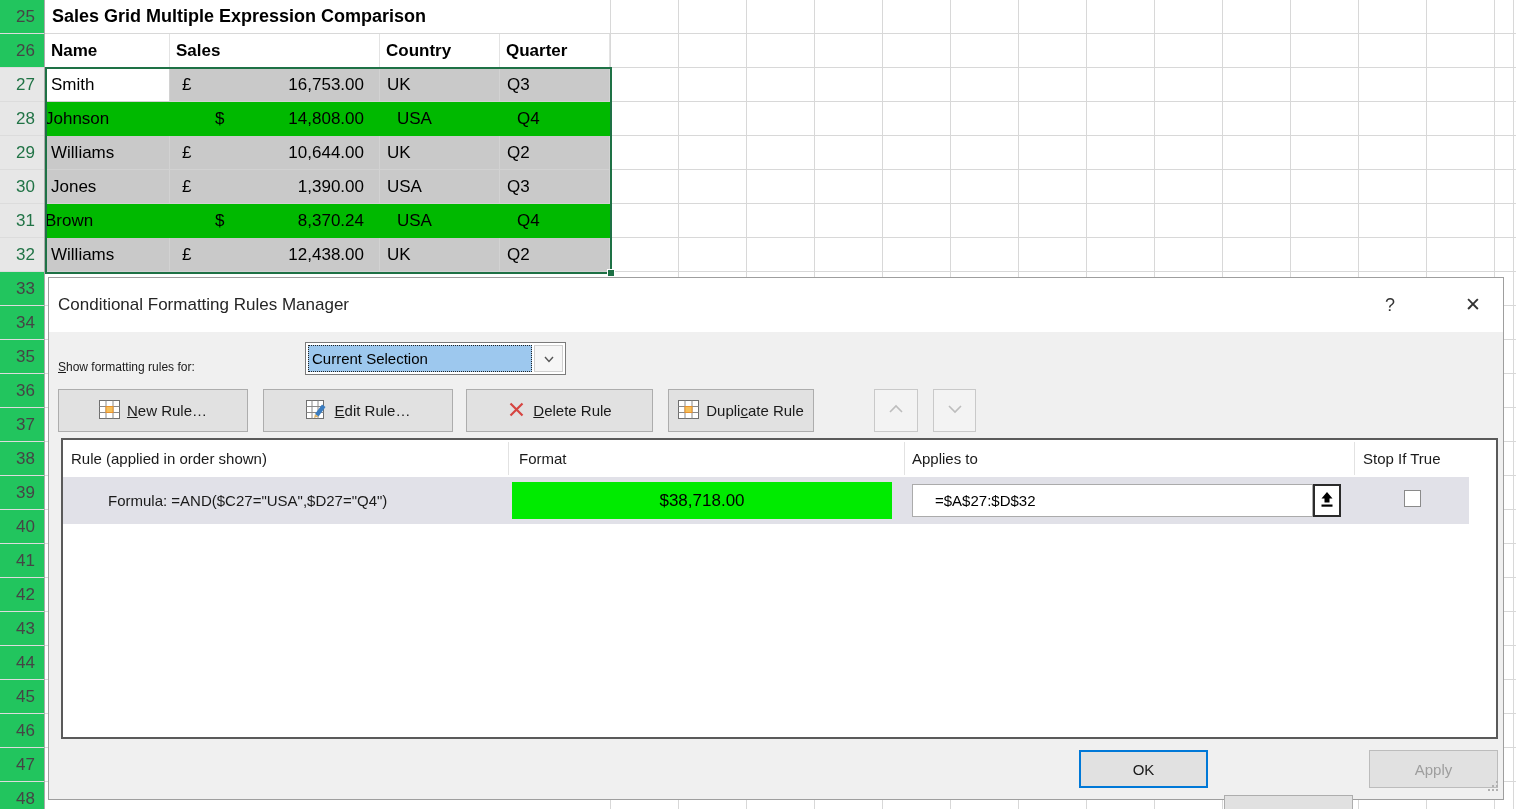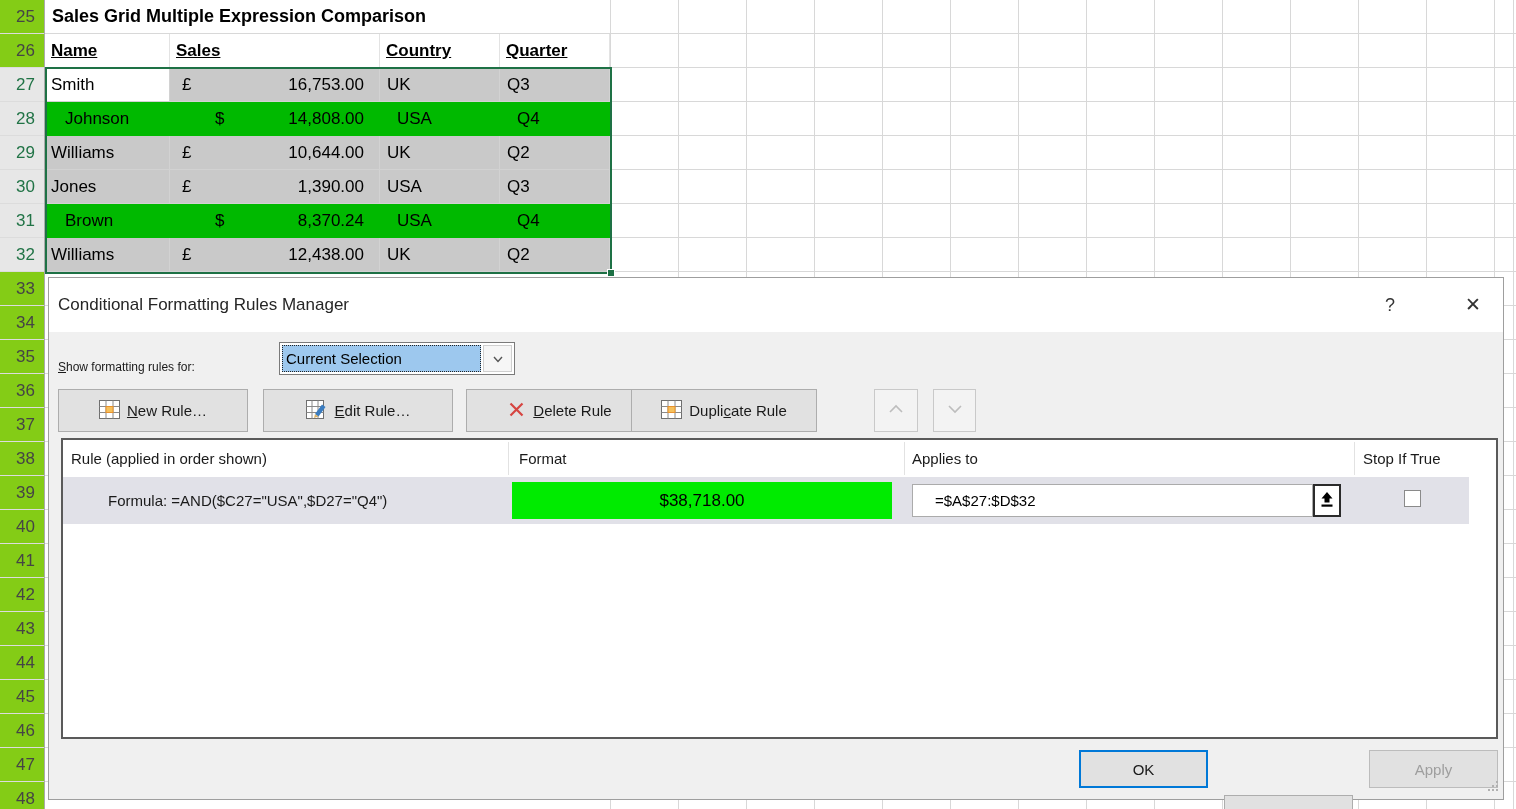--- a/index.html
+++ b/index.html
@@ -9,74 +9,74 @@
     font-family:"Liberation Sans", sans-serif; background:#fff;
   }
   
   .grid-hlines { position:absolute; left:0; top:0; right:0; bottom:0; z-index:0;
     background:repeating-linear-gradient(to bottom, transparent 0 33px, #d8d8d8 33px 34px); }
   .grid-vlines { position:absolute; left:610px; top:0; right:0; bottom:0; z-index:0;
     background:repeating-linear-gradient(to right, #d8d8d8 0 1px, transparent 1px 68px); }
   .grid-vline-right { position:absolute; left:1513px; top:0; bottom:0; width:1px; background:#d8d8d8; z-index:0; }
 
   .row-header-strip { position:absolute; left:0; top:0; width:45px; height:809px; z-index:2;
-    background:#84cc16; border-right:1px solid #ababab; }
+    background:#22c55e; border-right:1px solid #ababab; }
   .row-num { height:34px; line-height:34px; text-align:right; padding-right:9px;
     font-size:17px; color:#454545; border-bottom:1px solid #dcdcdc; }
   .row-num.sel { background:#e7e7e7; color:var(--row-number-selected-green); }
 
   .sheet { position:absolute; left:45px; top:0; width:565px; z-index:1; background:#fff; color:#000; }
   .sheet-title-row { height:34px; border-bottom:1px solid #d8d8d8; display:flex; align-items:center; }
   .sheet-title { font-weight:bold; font-size:18px; padding-left:7px; white-space:nowrap; }
-  .sheet-header-row { height:34px; display:flex;text-decoration:underline; }
+  .sheet-header-row { height:34px; display:flex; }
   .sheet-header-row .cell { font-weight:bold; font-size:17px; display:flex; align-items:center;
     padding-left:6px; box-shadow:inset -1px 0 0 #e3e3e3; }
   .sheet-row { height:34px; display:flex; }
   .cell { display:flex; align-items:center; font-size:17px; overflow:hidden; white-space:nowrap; }
   .c-name   { width:125px; padding-left:6px; }
   .c-sales  { width:210px; justify-content:space-between; padding:0 16px 0 12px; }
   .c-country{ width:120px; padding-left:7px; }
   .c-quarter{ width:110px; padding-left:7px; }
   .hl-gray  .cell { background:var(--cell-gray); box-shadow:inset -1px -1px 0 #d2d2d2; }
   .hl-green .cell { background:var(--cell-green); box-shadow:none; }
   .hl-gray  .c-name.active { background:#fff; }
-  .hl-green .c-name   { padding-left:20px; }
+  .hl-green .c-name   { padding-left:0; }
   .hl-green .c-sales  { padding-left:45px; }
   .hl-green .c-country{ padding-left:17px; }
   .hl-green .c-quarter{ padding-left:17px; }
 
   .selection-overlay { position:absolute; left:45px; top:67px; width:567px; height:207px;
     border:2px solid var(--selection-border-green); z-index:3; pointer-events:none; }
   .fill-handle { position:absolute; right:-5px; bottom:-5px; width:8px; height:8px;
     background:var(--selection-border-green); border:1px solid #fff; pointer-events:auto; }
 
   
   .dialog { position:absolute; left:48px; top:277px; width:1456px; height:523px; z-index:5;
     background:var(--dialog-bg); border:1px solid #9e9e9e; font-size:15px; color:#1a1a1a; }
   .titlebar { position:absolute; left:0; top:0; right:0; height:54px; background:#fff; }
   .dialog-title { position:absolute; left:9px; top:0; line-height:54px; font-size:17px; color:#262626; }
   .help-btn { position:absolute; left:1326px; top:0; width:30px; height:54px; text-align:center;
     line-height:54px; font-size:18px; color:#333; cursor:default; }
   .close-btn { position:absolute; left:1404px; top:0; width:40px; height:54px; text-align:center;
     line-height:54px; font-size:19px; font-weight:300; color:#333; cursor:default; }
 
   .show-rules-label { position:absolute; left:9px; top:70px; font-size:12px;margin-top:12px; }
-  .combo { position:absolute; left:230px; top:64px; width:236px; height:33px; background:#fff;
+  .combo { position:absolute; left:256px; top:64px; width:261px; height:33px; background:#fff;
     border:1px solid #7a7a7a; display:flex; }
   .combo-text { flex:1; margin:2px; background:var(--combo-highlight-blue); outline:1px dotted #222;
     outline-offset:-1px; display:flex; align-items:center; padding-left:4px; font-size:15px; color:#000; }
   .combo-arrow { width:29px; margin:2px 2px 2px 0; background:#f6f6f6; border:1px solid #cfcfcf;
     display:flex; align-items:center; justify-content:center; }
 
   .tb-btn { position:absolute; top:111px; height:43px; background:#e1e1e1; border:1px solid #adadad;
     display:flex; align-items:center; justify-content:center; gap:7px; font-size:15px; color:#1a1a1a; }
   .tb-new { left:9px;  width:190px; }
   .tb-edit{ left:214px; width:190px; }
   .tb-del { left:417px; width:187px; }
-  .tb-dup { left:582px; width:186px; }
+  .tb-dup { left:619px; width:146px; }
   .tb-up  { left:825px; width:44px; background:#f3f3f3; border-color:#c9c9c9; }
   .tb-down{ left:884px; width:43px; background:#f3f3f3; border-color:#c9c9c9; }
 
   .rules-list { position:absolute; left:12px; top:160px; width:1437px; height:301px;
     background:#fff; border:2px solid #5a5a5a; }
   .list-header { position:relative; height:37px; }
   .lh { position:absolute; top:0; height:37px; line-height:37px; font-size:15px; color:#1a1a1a; }
   .lh-rule   { left:8px; }
   .lh-format { left:456px; }
   .lh-applies{ left:849px; }

